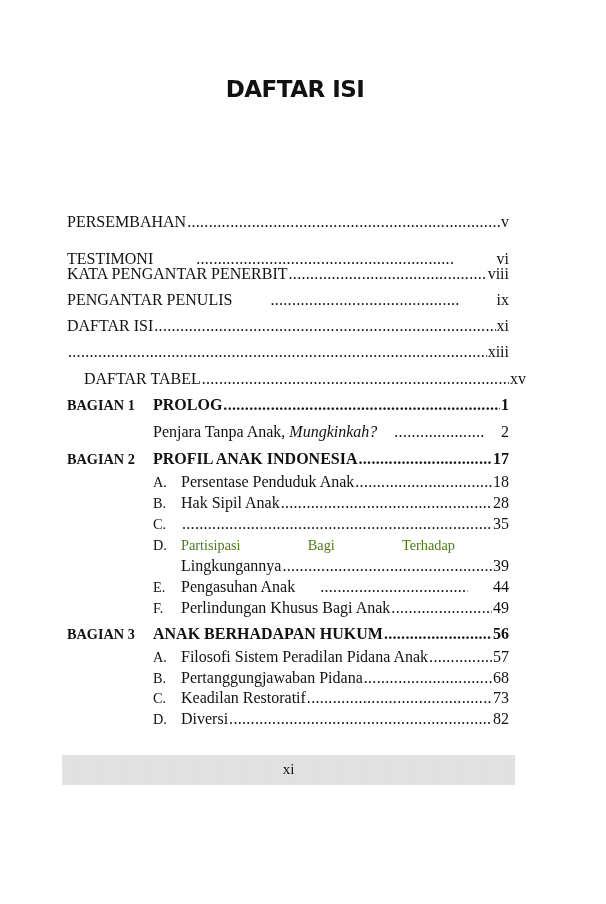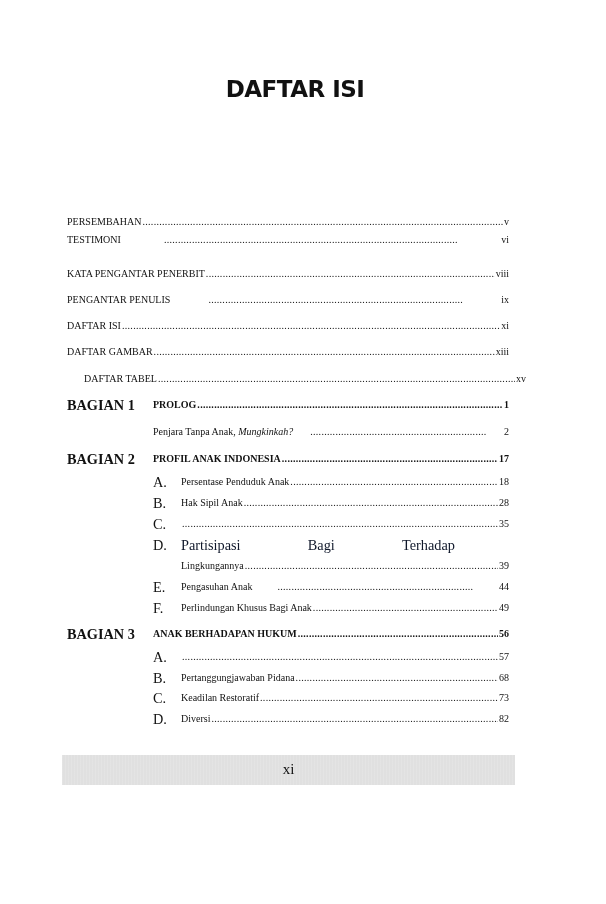--- a/index.html
+++ b/index.html
@@ -6,21 +6,21 @@
     body { width: 606px; height: 904px; position: relative; overflow: hidden; }
     .page { position: absolute; left: 0; top: 0; width: 606px; height: 904px; background: #fff; }
     .title {
       position: absolute; left: 0; width: 590px; top: 76px; text-align: center;
       font-family: "DejaVu Sans", sans-serif; font-weight: bold; font-size: 23px;
       letter-spacing: -0.5px; color: #111;
     }
     .toc { position: absolute; left: 0; top: 0; width: 606px; }
     .row {
       position: absolute; display: flex; align-items: baseline;
-      font-family: "Liberation Serif", serif; font-size: 10px; color: #111;
+      font-family: "Liberation Serif", serif; font-size: 16px; color: #111;
       white-space: nowrap; line-height: 18px;
     }
     .row .label { flex: 0 0 auto; }
     .row .leader {
       flex: 1 1 auto; overflow: hidden; margin: 0 1px; height: 18px;
     }
     .row .leader::after {
       content: "................................................................................................................................................................................................";
       letter-spacing: 0.3px;
     }
@@ -29,21 +29,21 @@
     .part-label {
       position: absolute; font-family: "Liberation Serif", serif; font-weight: bold;
       font-size: 14.3px; color: #111; line-height: 18px; white-space: nowrap;
     }
     .letter {
       position: absolute; font-family: "Liberation Serif", serif;
       font-size: 14.3px; color: #111; line-height: 18px;
     }
     .justified-line {
       position: absolute; display: flex; justify-content: space-between;
-      font-family: "Liberation Serif", serif; font-size: 14.3px; color: #0f172a; line-height: 18px;
+      font-family: "Liberation Serif", serif; font-size: 14.3px; color: #4d7c0f; line-height: 18px;
     }
     i.em { font-style: italic; }
     .footer {
       position: absolute; left: 62px; top: 755px; width: 453px; height: 30px;
       background: #e0e0e0;
       background-image: repeating-linear-gradient(90deg, rgba(255,255,255,0.12) 0 1px, transparent 1px 3px);
     }
     .footer-num {
       position: absolute; left: 0; width: 100%; top: 6px; text-align: center;
       font-family: "Liberation Serif", serif; font-size: 15px; color: #111;
@@ -56,42 +56,41 @@
 
   <div class="title">DAFTAR ISI</div>
 
   <div class="toc">
 
     <div class="row" style="left:67px; width:442px; top:213px;">
       <span class="label">PERSEMBAHAN</span>
       <span class="leader"></span>
       <span class="page-num">v</span>
     </div>
-    <div class="row" style="left:67px; width:442px; top:231px;gap:42px;">
+    <div class="row" style="left:67px; width:442px; top:250px;gap:42px;">
       <span class="label">TESTIMONI</span>
       <span class="leader"></span>
       <span class="page-num">vi</span>
     </div>
     <div class="row" style="left:67px; width:442px; top:265px;">
       <span class="label">KATA PENGANTAR PENERBIT</span>
       <span class="leader"></span>
       <span class="page-num">viii</span>
     </div>
     <div class="row" style="left:67px; width:442px; top:291px;gap:37px;">
       <span class="label">PENGANTAR PENULIS</span>
       <span class="leader"></span>
       <span class="page-num">ix</span>
     </div>
     <div class="row" style="left:67px; width:442px; top:317px;">
       <span class="label">DAFTAR ISI</span>
       <span class="leader"></span>
       <span class="page-num">xi</span>
     </div>
     <div class="row" style="left:67px; width:442px; top:343px;">
-      <span class="label">DAFTAR GAMBAR</span>
       <span class="leader"></span>
       <span class="page-num">xiii</span>
     </div>
     <div class="row" style="left:84px; width:442px; top:370px;justify-content:center;">
       <span class="label">DAFTAR TABEL</span>
       <span class="leader"></span>
       <span class="page-num">xv</span>
     </div>
 
     <div class="part-label" style="left:67px; top:396px;">BAGIAN 1</div>
@@ -161,20 +160,21 @@
 
     <div class="part-label" style="left:67px; top:625px;">BAGIAN 3</div>
     <div class="row bold" style="left:153px; width:356px; top:625px;">
       <span class="label">ANAK BERHADAPAN HUKUM</span>
       <span class="leader"></span>
       <span class="page-num">56</span>
     </div>
 
     <div class="letter" style="left:153px; top:648px;">A.</div>
     <div class="row" style="left:181px; width:328px; top:648px;">
+      <span class="label">Filosofi Sistem Peradilan Pidana Anak</span>
       <span class="leader"></span>
       <span class="page-num">57</span>
     </div>
 
     <div class="letter" style="left:153px; top:669px;">B.</div>
     <div class="row" style="left:181px; width:328px; top:669px;">
       <span class="label">Pertanggungjawaban Pidana</span>
       <span class="leader"></span>
       <span class="page-num">68</span>
     </div>

